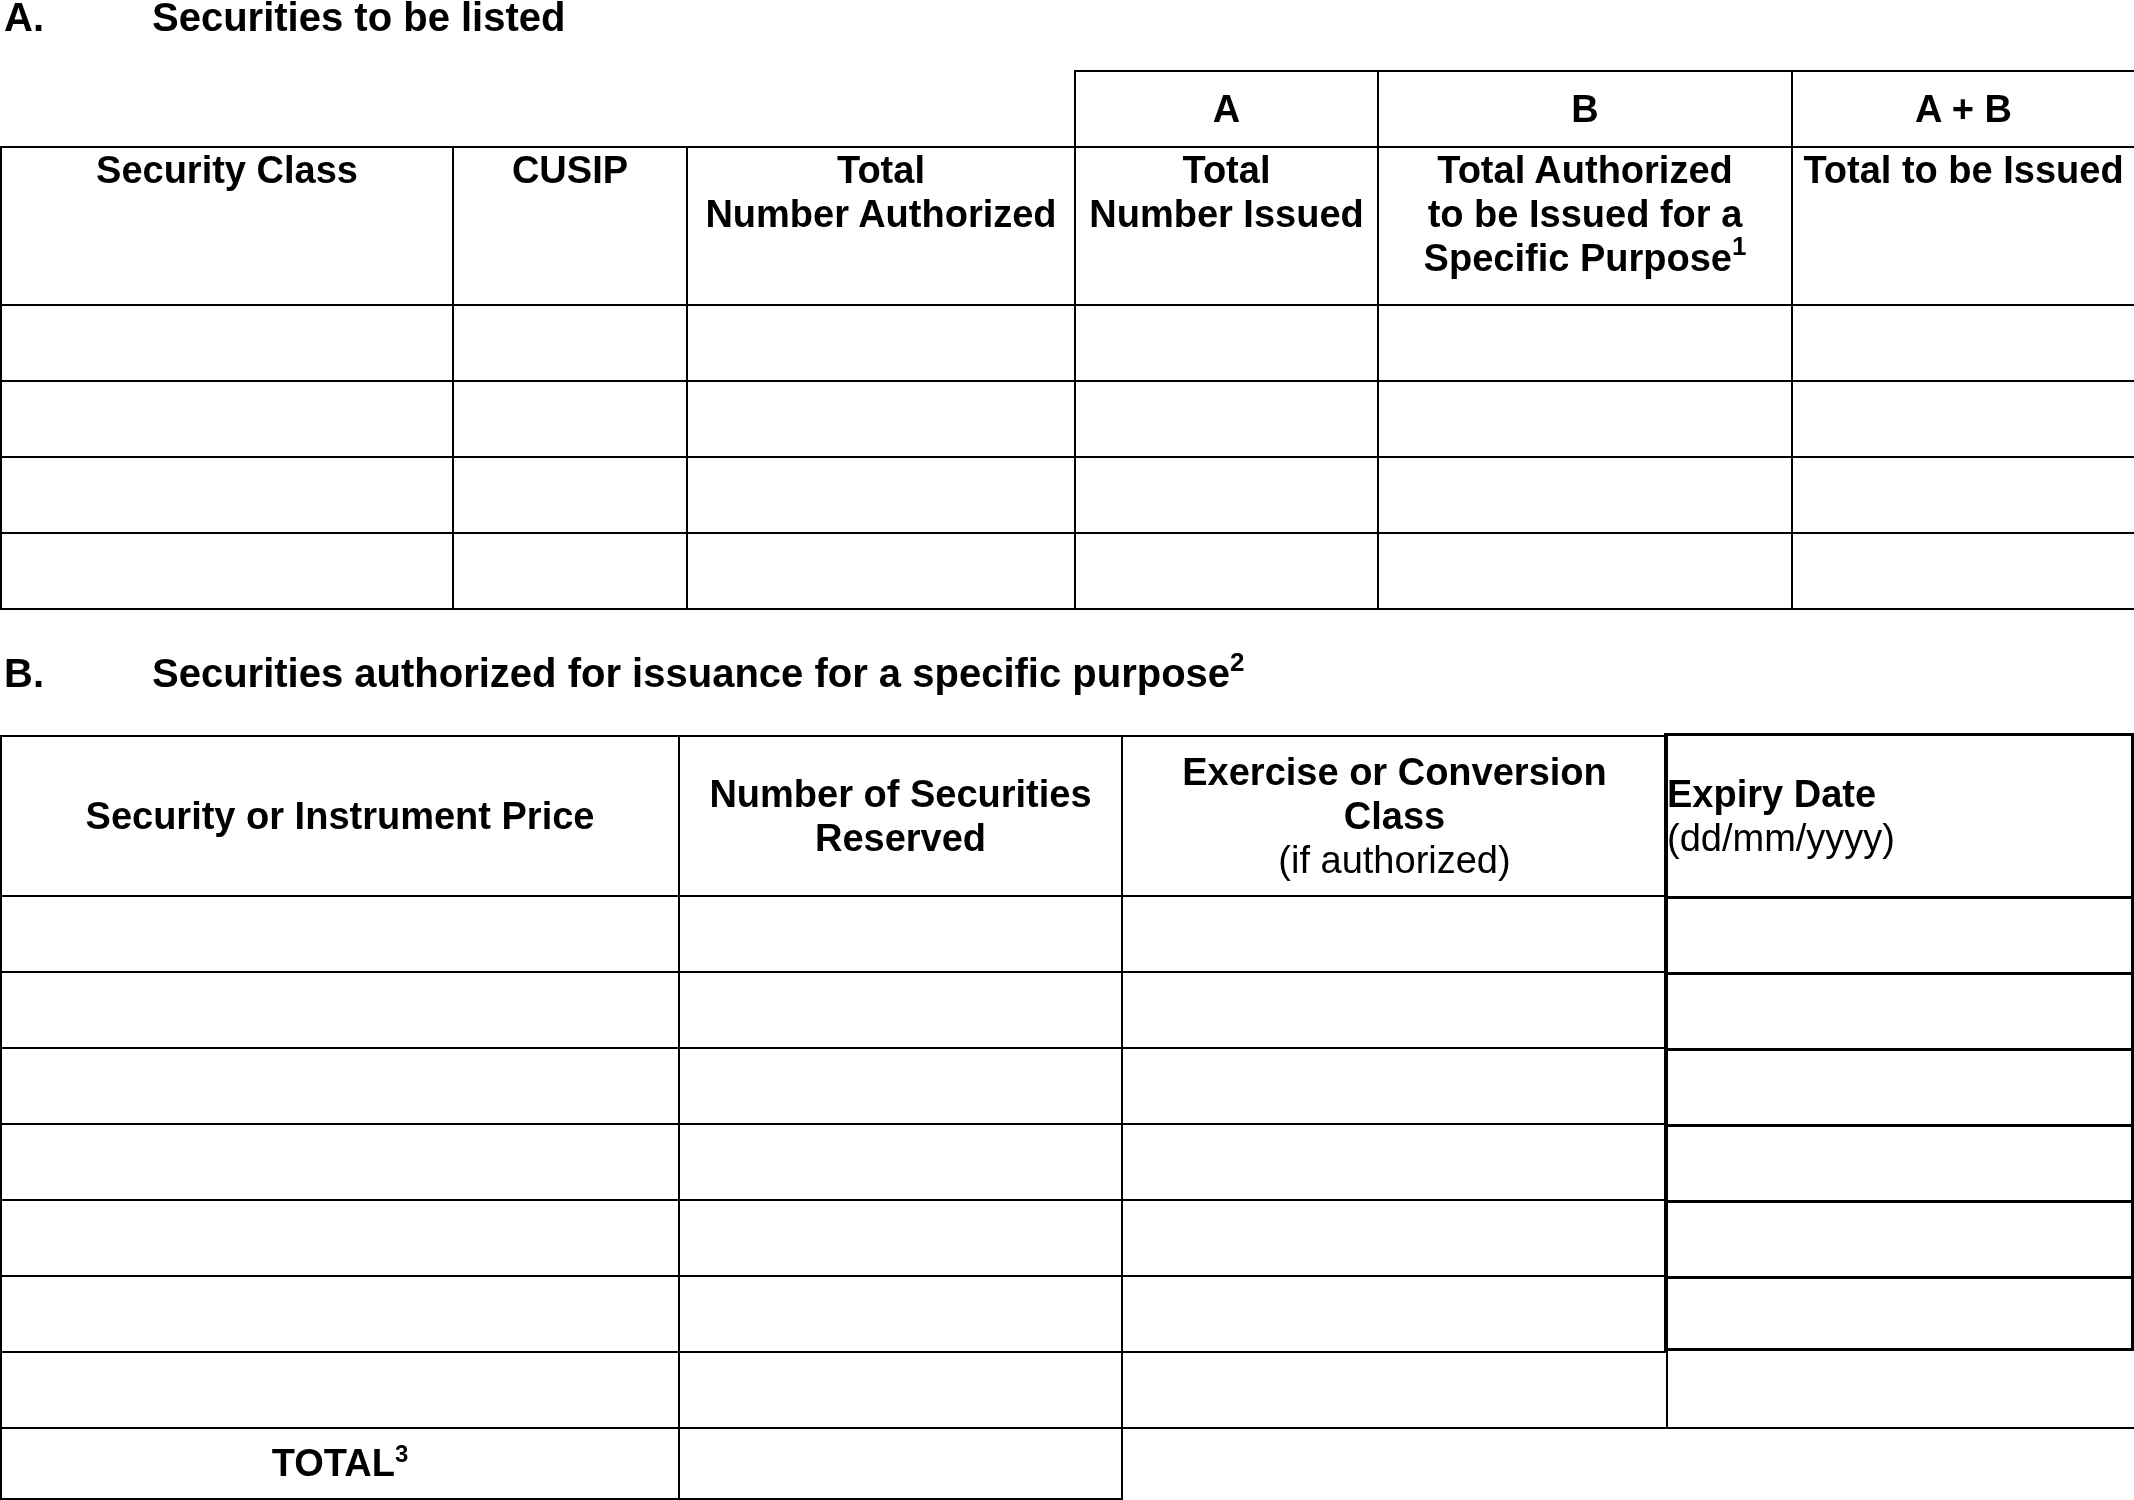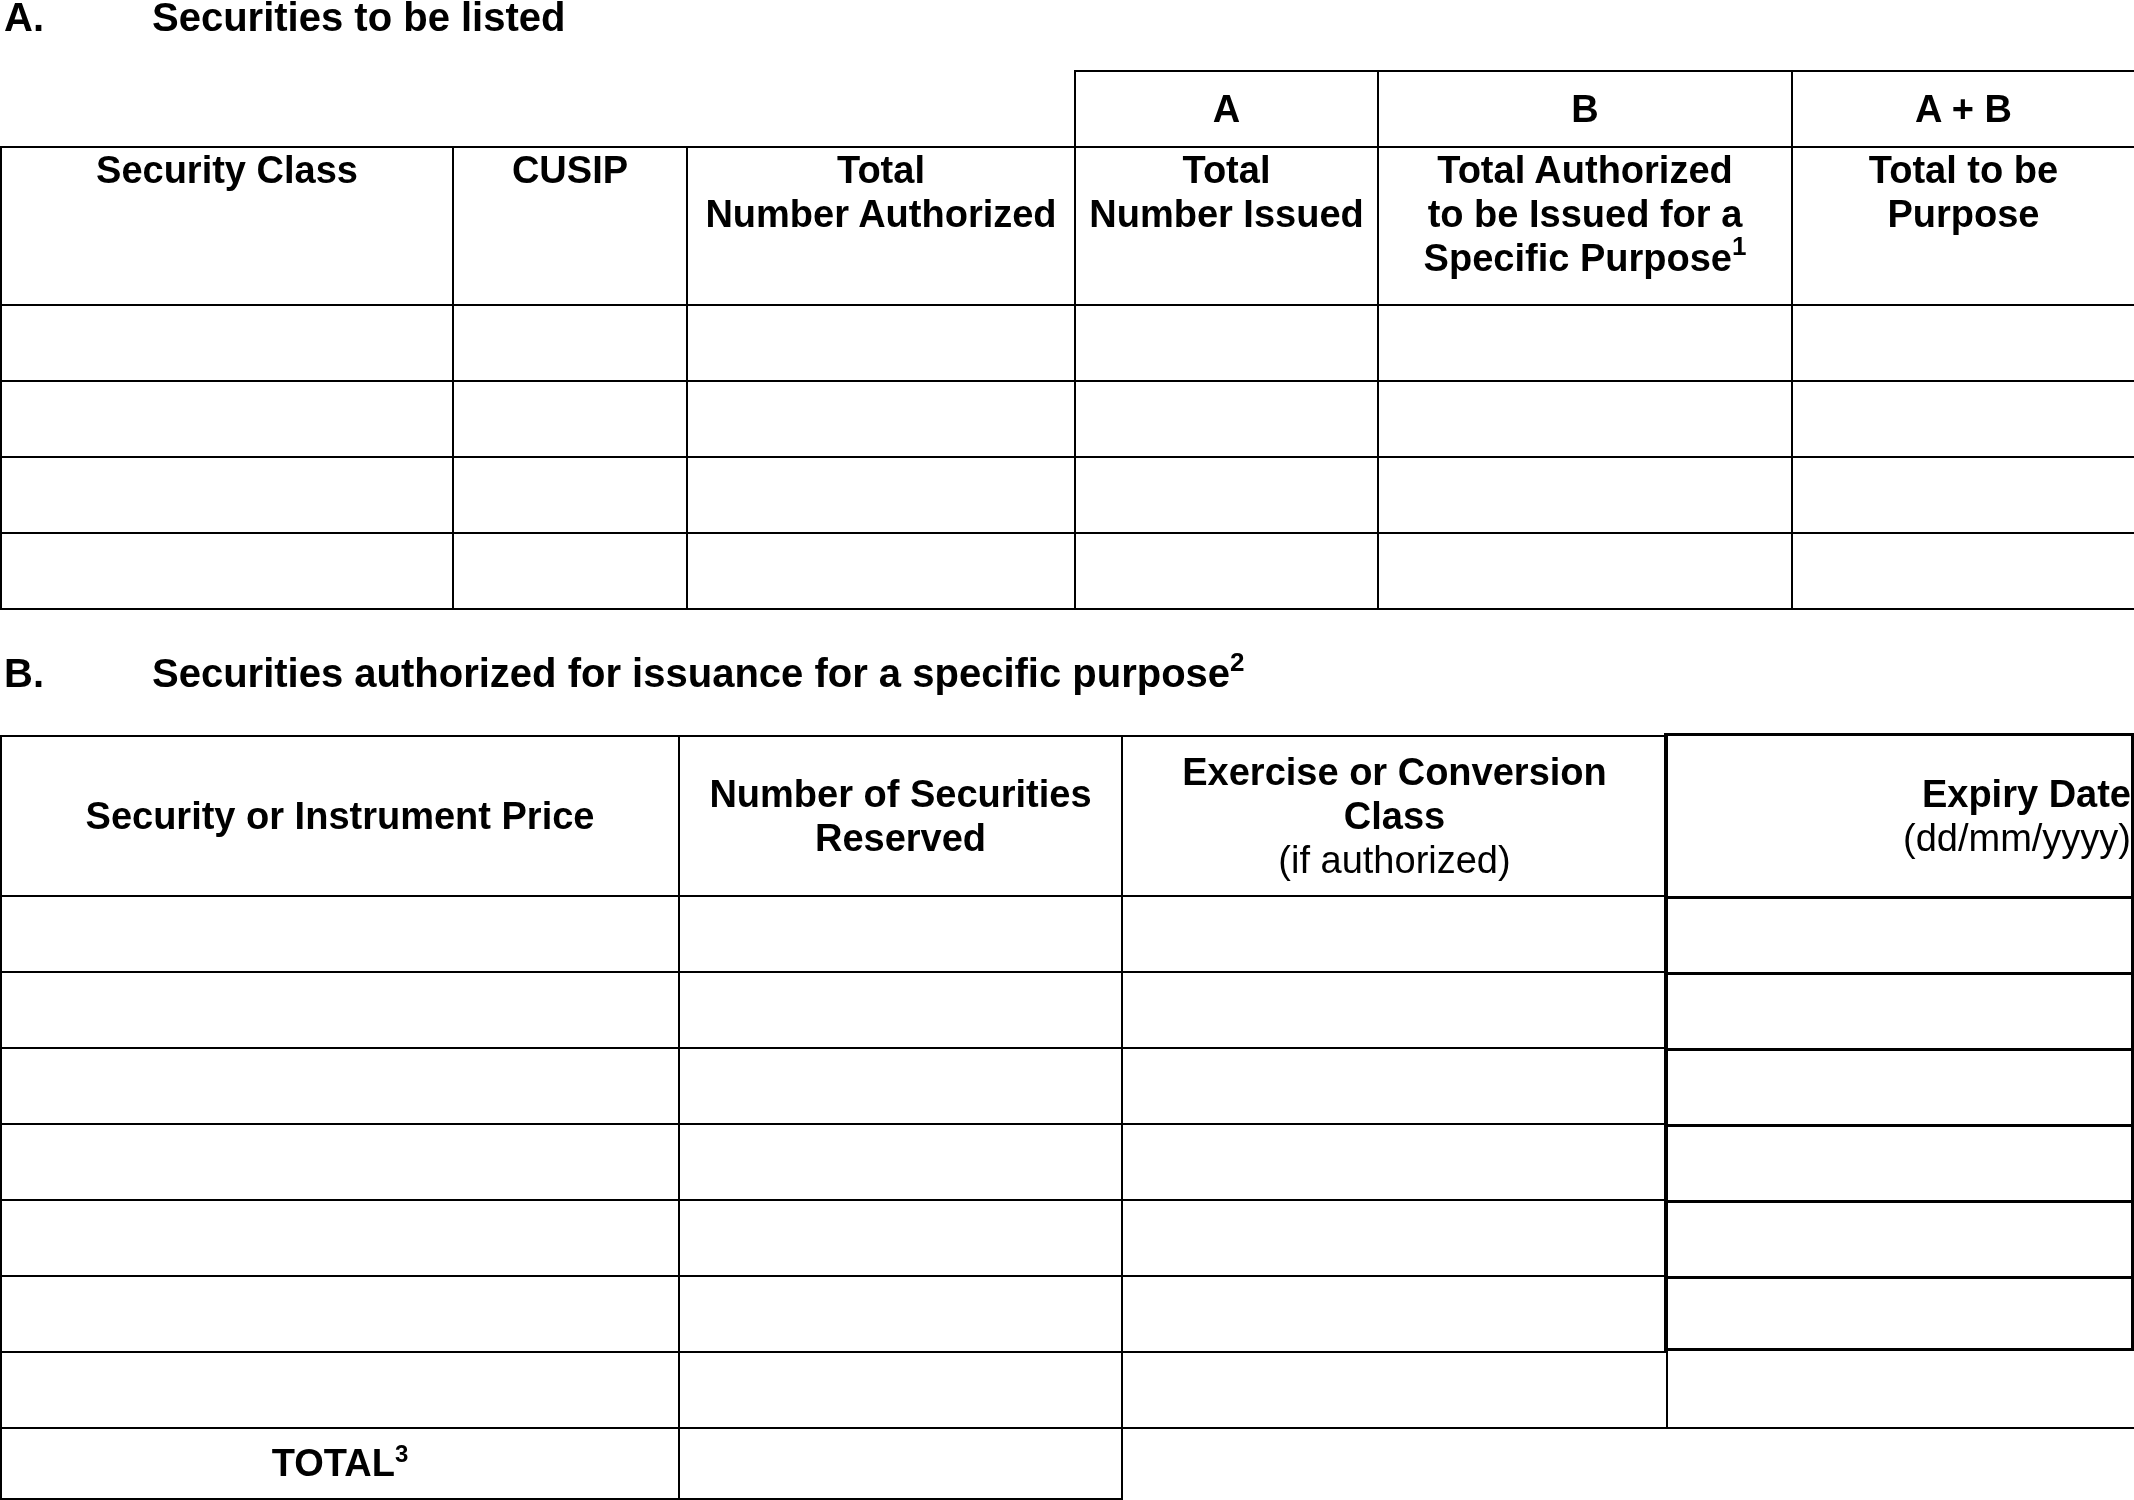--- a/index.html
+++ b/index.html
@@ -63,21 +63,21 @@
     background: #000000;
   }
   #expiry-header {
     position: absolute;
     left: 0; top: 0;
     width: 100%;
     height: 160px;
     display: flex;
     flex-direction: column;
     justify-content: center;
-    align-items: flex-end;
+    align-items: flex-start;
   }
   #expiry-header .hl { font-size: 38px; line-height: 44px; text-align: center; }
 
   .total-cell {
     font-weight: bold;
     font-size: 38px;
     text-align: center;
     vertical-align: middle;
   }
 </style>
@@ -123,21 +123,21 @@
         <th class="b hdr top-align">
           <div>Total</div>
           <div>Number Issued</div>
         </th>
         <th class="b hdr top-align">
           <div>Total Authorized</div>
           <div>to be Issued for a</div>
           <div><span>Specific Purpose</span><span class="hsup">1</span></div>
         </th>
         <th class="b hdr top-align">
-          <div>Total to be Purpose</div>
+          <div>Total to be Issued</div>
         </th>
       </tr>
     </thead>
     <tbody id="tbodyA">
         <tr style="height: 76px;">
           <td class="b"></td>
           <td class="b"></td>
           <td class="b"></td>
           <td class="b"></td>
           <td class="b"></td>

